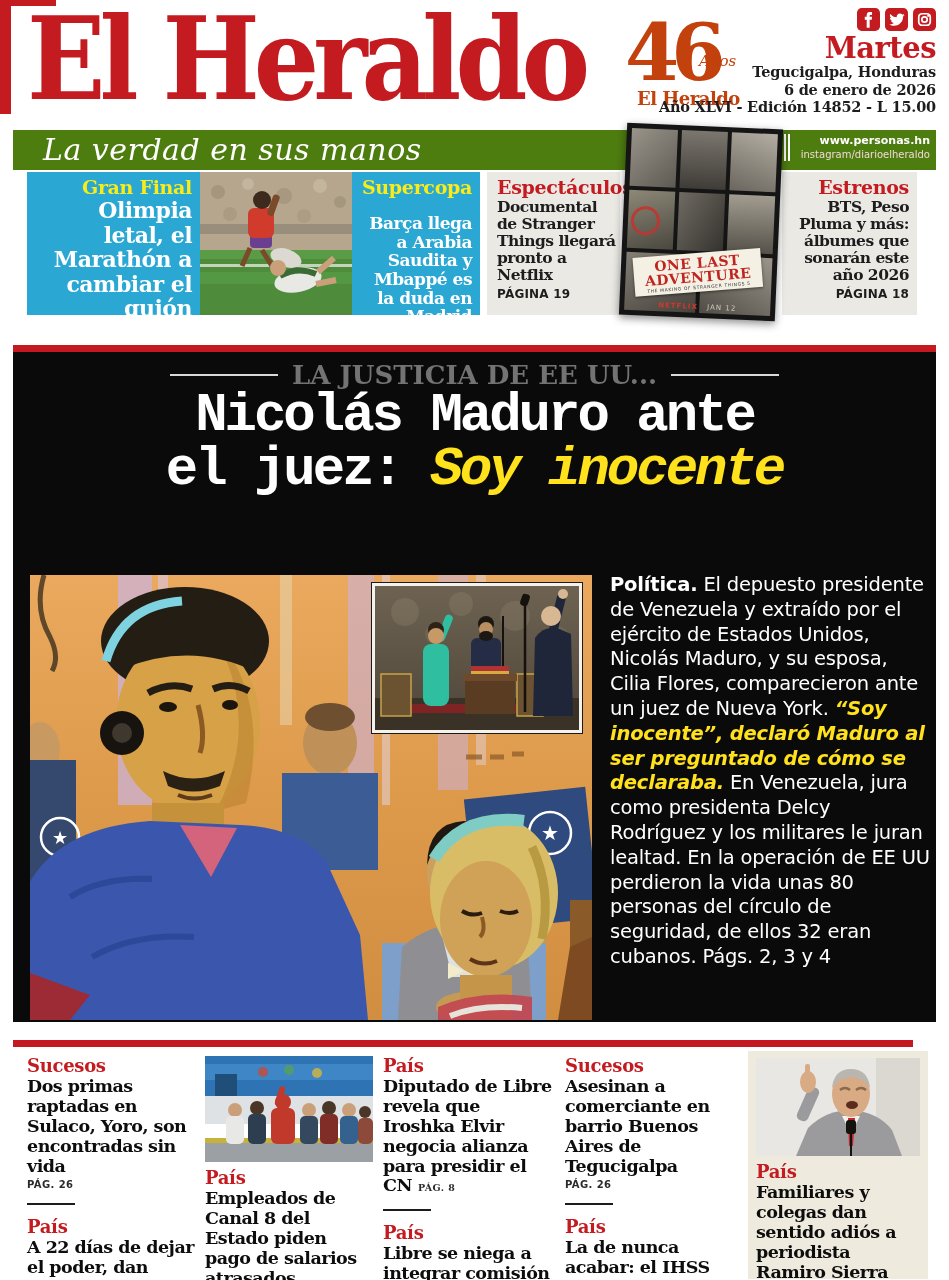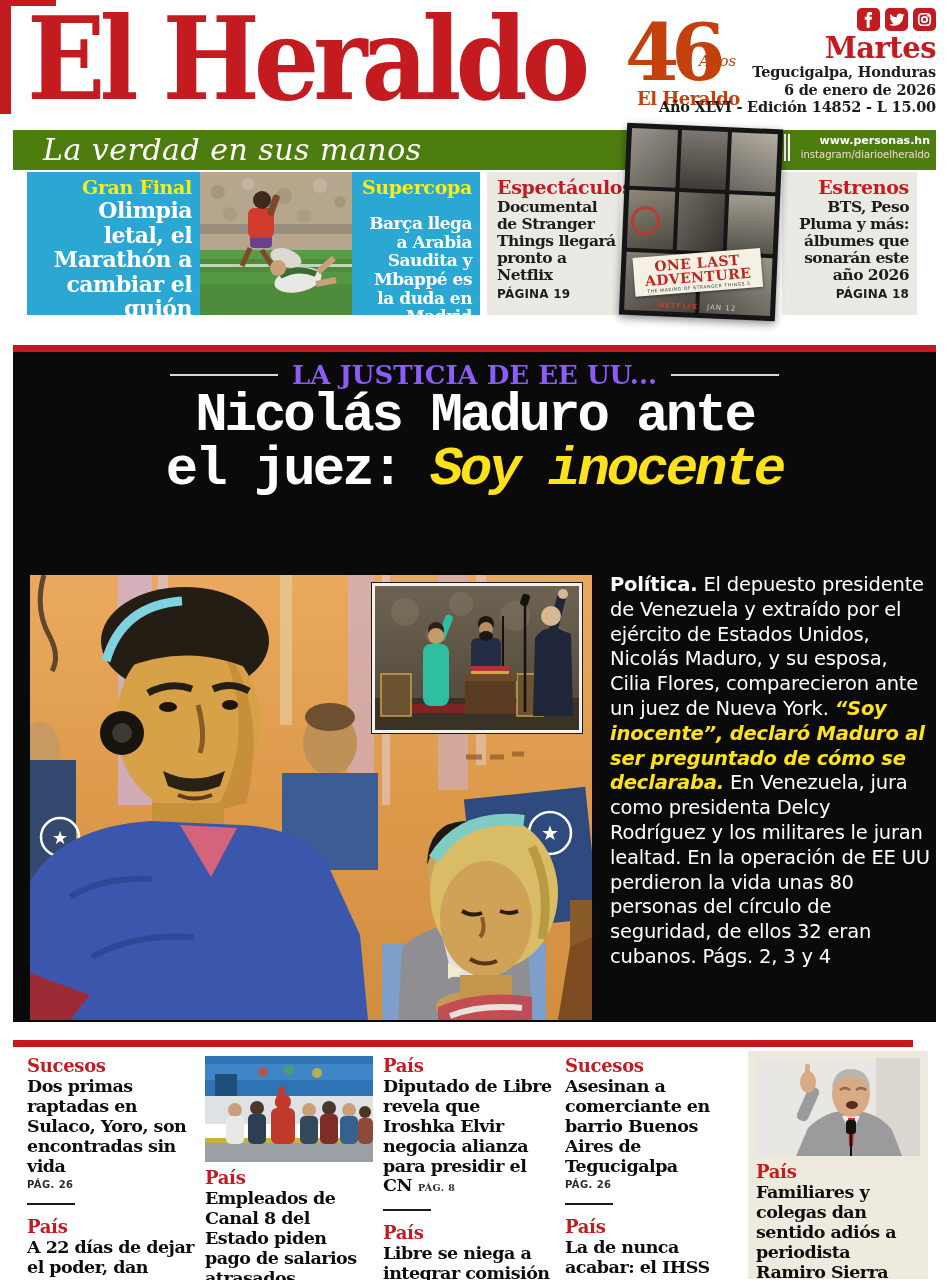--- a/index.html
+++ b/index.html
@@ -86,21 +86,21 @@
   .cfoot{position:absolute;left:0;bottom:7px;width:100%;text-align:center;font-size:7px;
       letter-spacing:1px;color:#cfcabe;}
   .cfoot b{color:#d3372c;font-weight:bold;margin-right:6px;}
 
   
   .mainbox{position:absolute;left:13px;top:345px;width:923px;height:677px;background:#0a0a0a;}
   .mainbox .redstripe{position:absolute;left:0;top:0;width:100%;height:7px;background:#c41920;}
   .kicker-row{position:absolute;top:15px;left:0;width:100%;display:flex;align-items:center;
       justify-content:center;gap:14px;}
   .kicker-line{width:108px;height:2px;background:#d8d8d8;}
-  .kicker-text{font-family:"DejaVu Serif",serif;font-weight:bold;font-size:26px;color:#8b5cf6;
+  .kicker-text{font-family:"DejaVu Serif",serif;font-weight:bold;font-size:26px;color:#737373;
       letter-spacing:0px;}
   .headline{position:absolute;top:44px;left:0;width:100%;text-align:center;
       font-family:Liberation Mono, monospace;font-weight:bold;font-size:54px;line-height:1.0;
       letter-spacing:-3px;color:#fff;}
   .headline .hl-quote{color:#ffe11c;font-style:italic;}
   .sketch{position:absolute;left:17px;top:230px;width:562px;height:445px;overflow:hidden;background:#dd9a4b;}
   .sketch svg{display:block;}
   .inset{position:absolute;right:10px;top:8px;width:210px;height:150px;border:3px solid #f4f2ea;
       box-sizing:border-box;background:#59503f;box-shadow:0 0 0 1px #1a1a1a;}
   .lead{position:absolute;left:597px;top:228px;width:320px;font-size:19.5px;line-height:24.8px;

